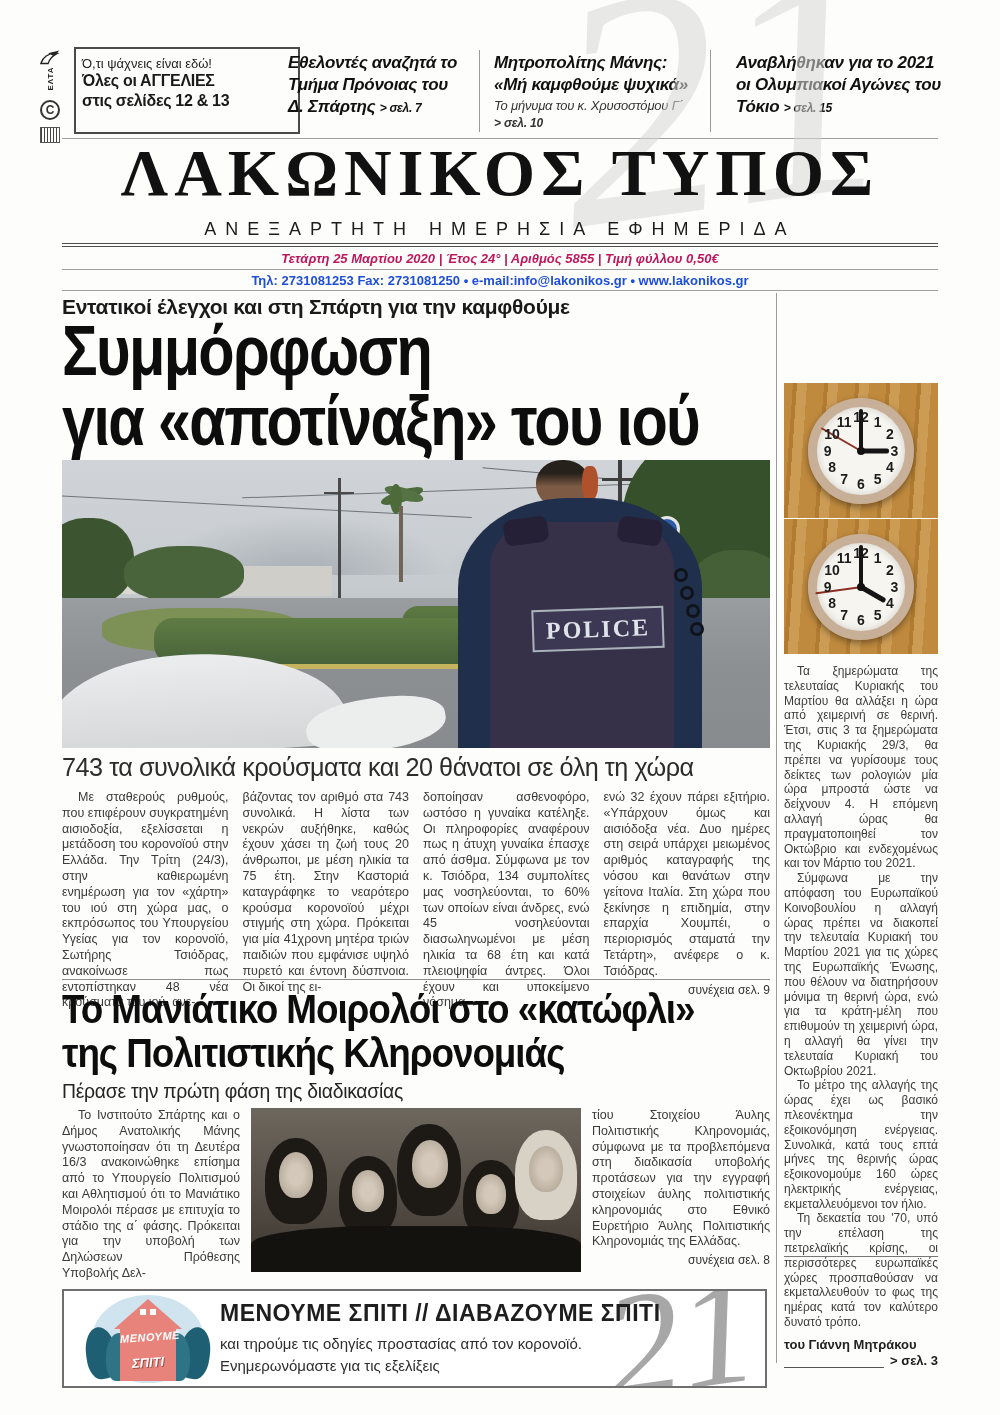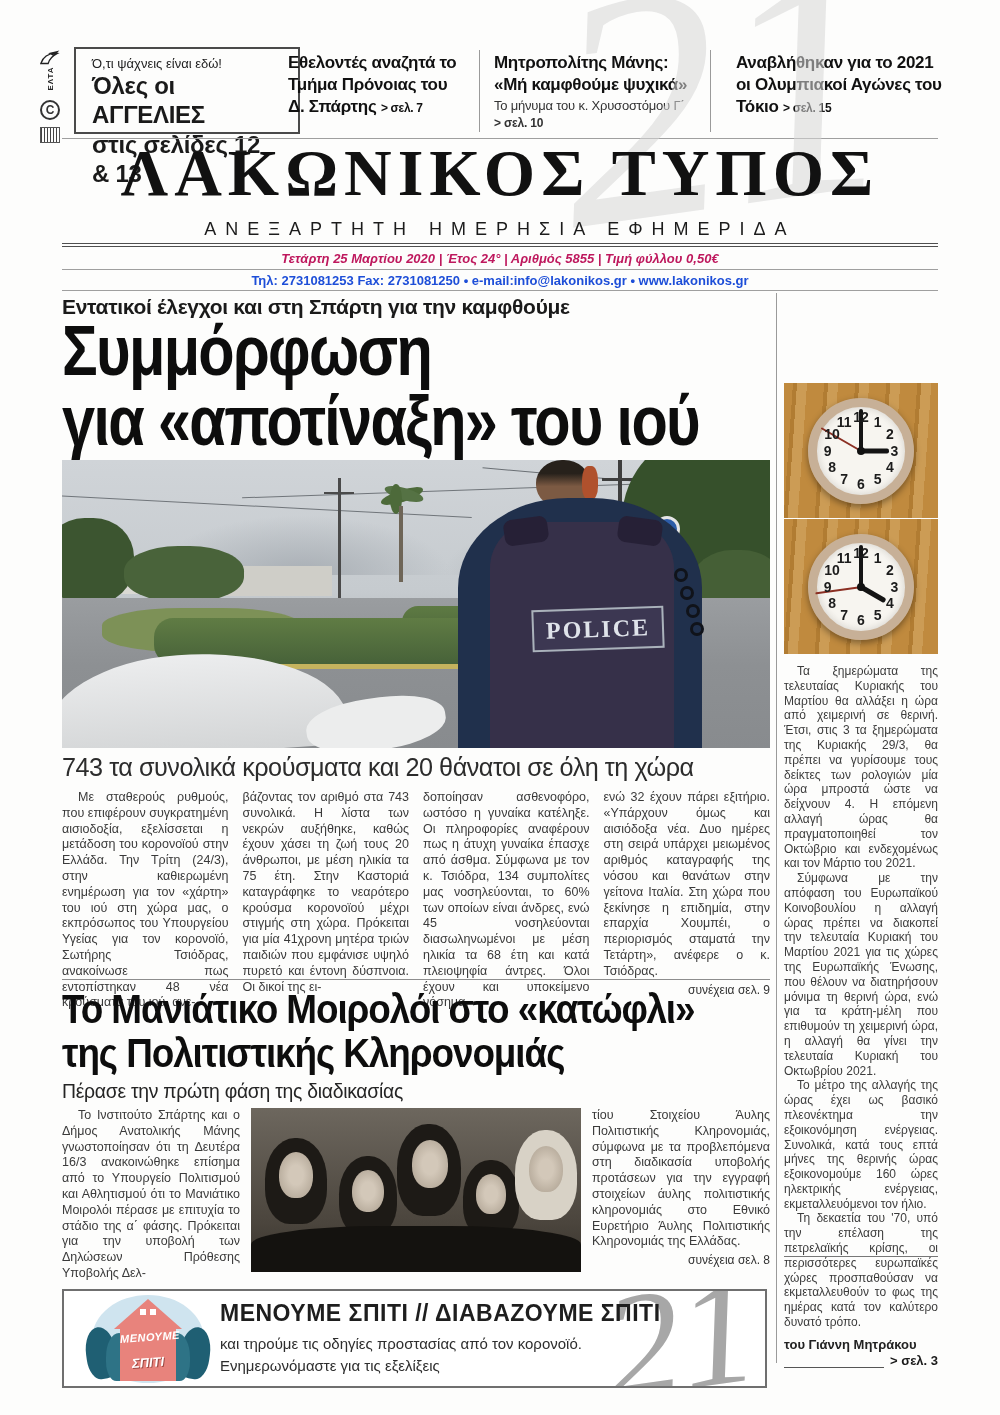--- a/index.html
+++ b/index.html
@@ -10,24 +10,24 @@
 
   
   .stamps { left:36px; top:50px; width:28px; display:flex; flex-direction:column; align-items:center; gap:7px; }
   .elta { display:flex; flex-direction:column; align-items:center; }
   .elta svg { width:22px; height:16px; }
   .elta-label { font-size:8px; font-weight:bold; letter-spacing:1px; transform:rotate(-90deg); margin-top:8px; color:#222; }
   .stamp-c { width:20px; height:20px; border:2px solid #333; border-radius:50%; font-size:12px; font-weight:bold; display:flex; align-items:center; justify-content:center; color:#333; margin-top:10px; }
   .barcode { width:20px; height:16px; border:1px solid #555; background:repeating-linear-gradient(90deg,#444 0 1px,transparent 1px 3px); }
 
   
-  .teaser-box { left:74px; top:47px; width:226px; height:87px; border:2px solid #4a4a4a; padding:7px 16px; }
+  .teaser-box { left:74px; top:47px; width:226px; height:87px; border:2px solid #4a4a4a; padding:7px 6px; }
   .teaser-tagline { font-size:13px; color:#222; }
-  .teaser-big { font-size:24px; font-weight:bold; line-height:1.22; letter-spacing:-0.3px; }
-  .teaser { font-size:17px; font-weight:bold; line-height:1.3; letter-spacing:-0.3px; color:#111; }
+  .teaser-big { font-size:16px; font-weight:bold; line-height:1.22; letter-spacing:-0.3px; }
+  .teaser { font-size:17px; font-weight:bold; line-height:1.3; letter-spacing:-0.3px; color:#111;font-style:italic; }
   .teaser-2 { left:288px; top:52px; width:178px; }
   .teaser-3 { left:494px; top:52px; width:206px; }
   .teaser-4 { left:722px; top:52px; width:216px;margin-left:14px; }
   .teaser-sub { font-size:13px; font-weight:normal; color:#333; margin-top:2px; letter-spacing:-0.2px; }
   .pref { font-size:12px; font-weight:bold; white-space:nowrap; }
   .vdiv { width:1px; background:#9a9a9a; }
   .vd1 { left:479px; top:50px; height:82px; }
   .vd2 { left:710px; top:50px; height:82px; }
 
   .hrule { height:1px; background:#9f9f9f; }

